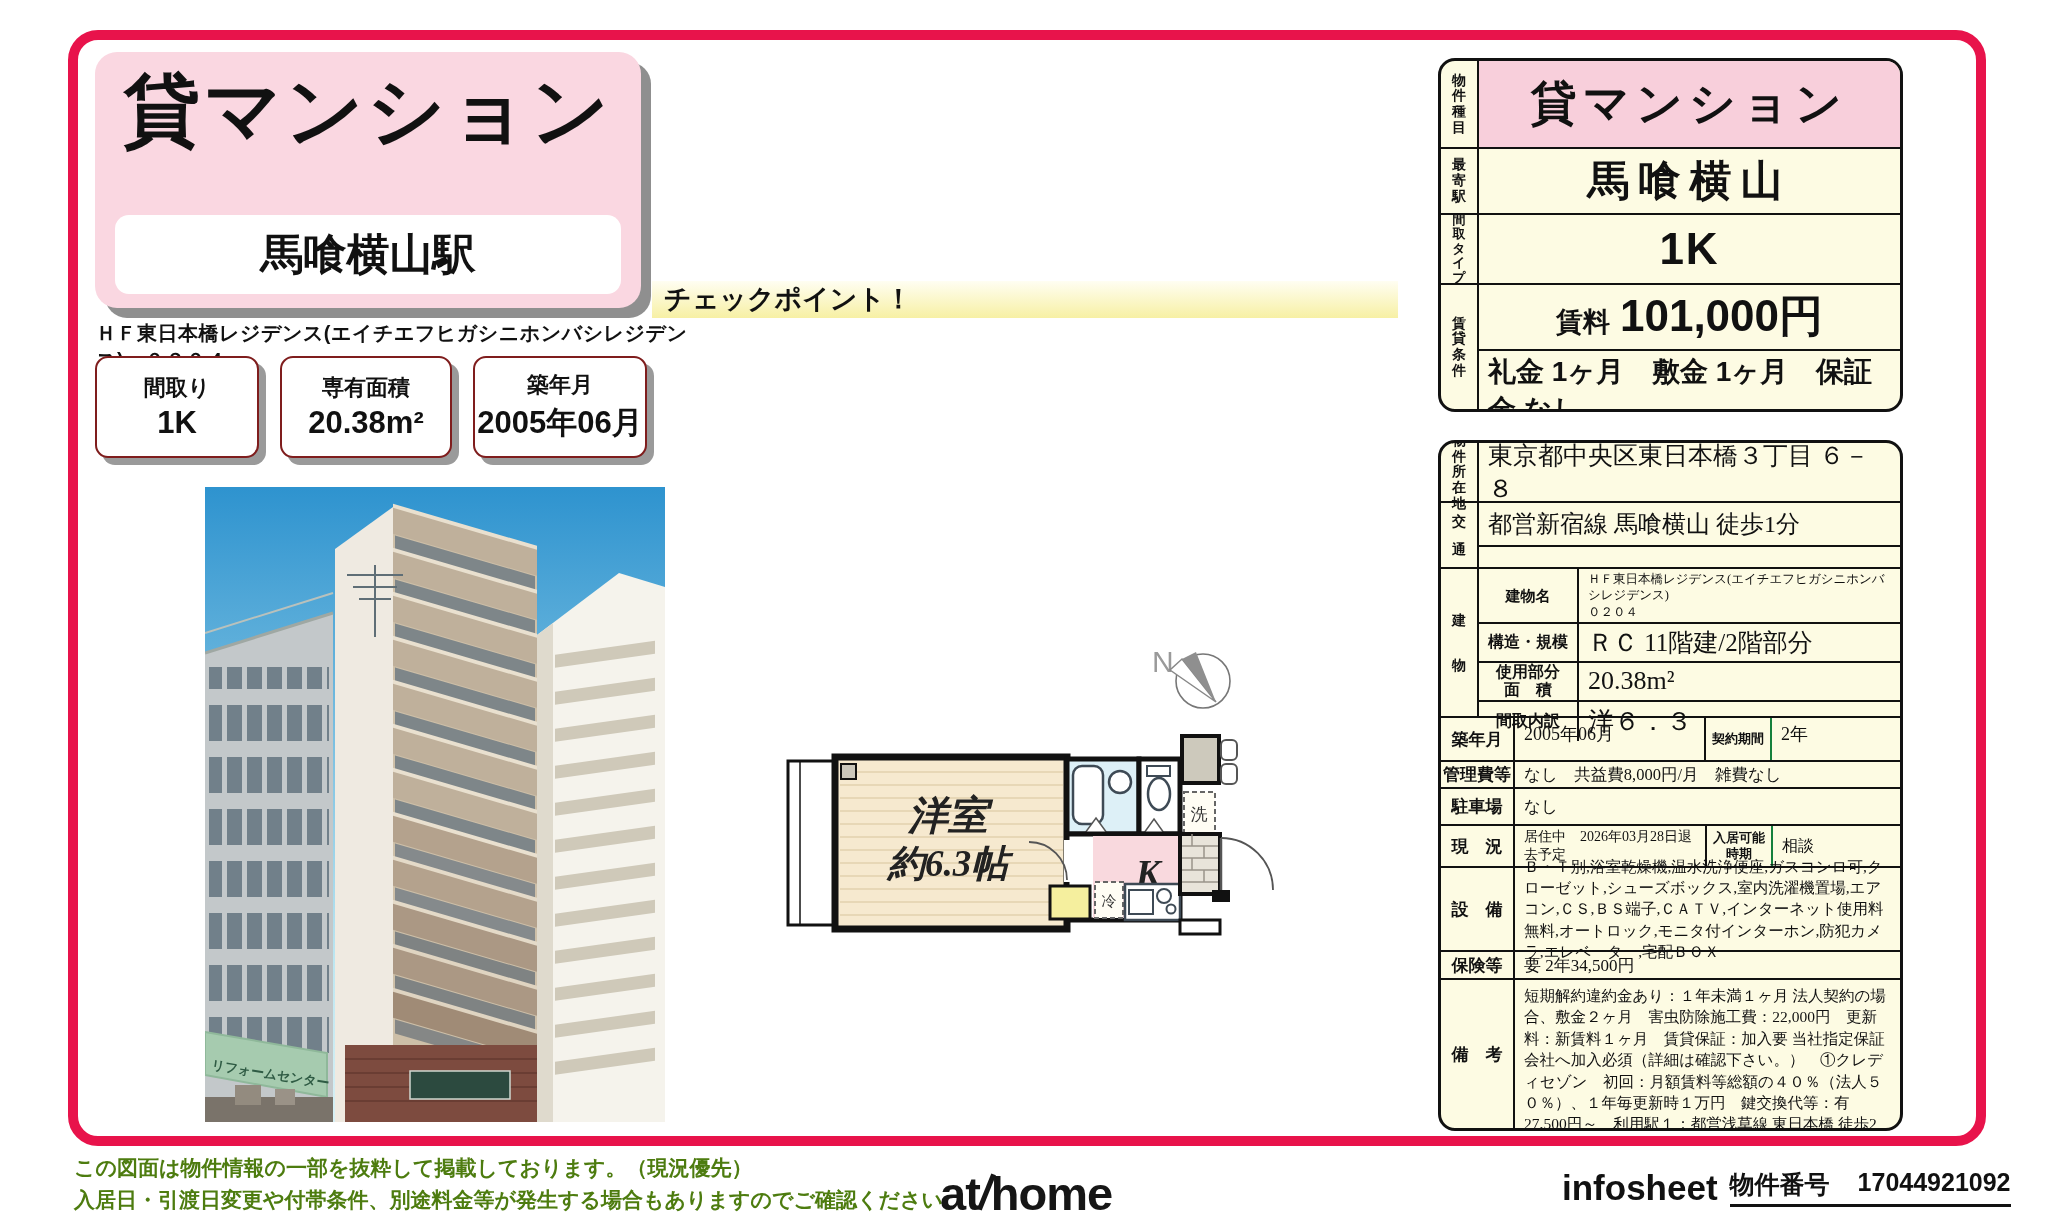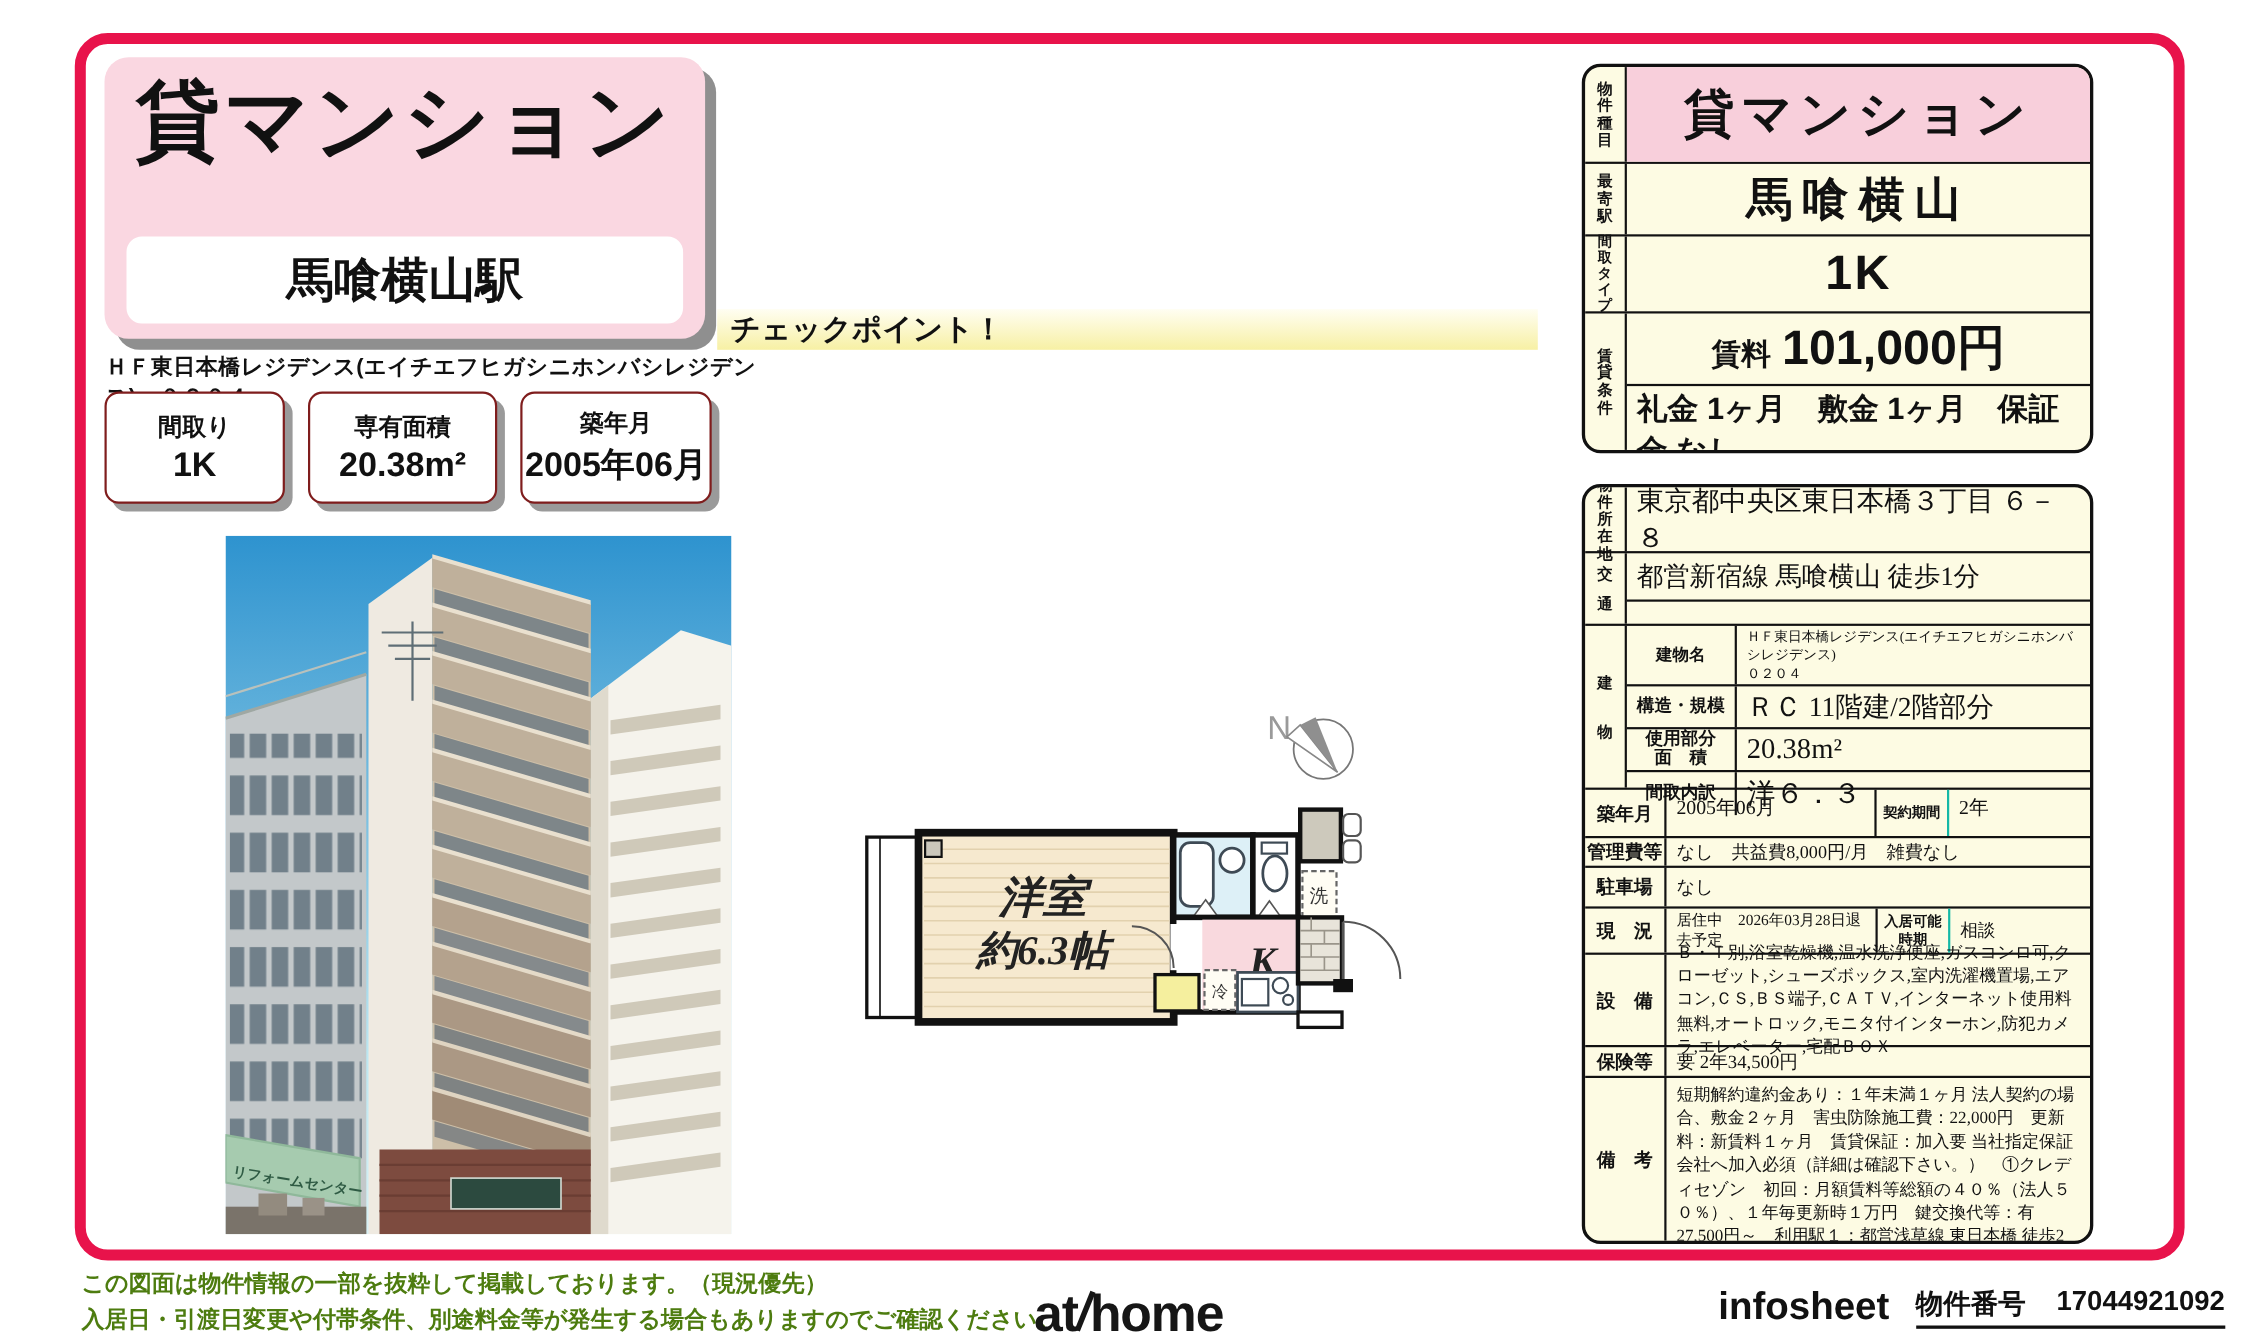--- a/index.html
+++ b/index.html
@@ -47,33 +47,33 @@
   #t1madori{font-size:44px;letter-spacing:2px;}
   .rentline{display:flex;align-items:baseline;justify-content:center;gap:10px;}
   .rentlabel{font-size:27px;font-weight:bold;}
   .rentvalue{font-size:44px;font-weight:bold;}
   .termsline{font-size:28px;font-weight:bold;}
 
   #table2{left:1438px;top:440px;}
   .subcol{flex:1;display:flex;flex-direction:column;}
   .subrow{display:flex;flex:1;border-top:2px solid #111;box-sizing:border-box;}
   .subrow.first{border-top:none;}
-  .minilab{width:68px;flex:0 0 68px;display:flex;align-items:center;justify-content:center;text-align:center;font-weight:bold;font-size:13px;line-height:1.2;color:#111;border-left:2px solid #111;border-right:2px solid #14b8a6;box-sizing:border-box;}
+  .minilab{width:68px;flex:0 0 68px;display:flex;align-items:center;justify-content:center;text-align:center;font-weight:bold;font-size:13px;line-height:1.2;color:#111;border-left:2px solid #111;border-right:2px solid #15803d;box-sizing:border-box;}
 
   
   #floorplan{left:780px;top:624px;}
   #photo{left:205px;top:487px;}
 
   
   #disc{left:74px;top:1152px;width:900px;font-size:21px;font-weight:bold;color:#4d7c0f;line-height:1.5;}
   #athome{left:940px;top:1166px;display:flex;align-items:center;color:#161616;}
   #athome .at{font-size:47px;font-weight:800;letter-spacing:-1px;}
   #athome .slash{width:5px;height:38px;background:#161616;transform:rotate(22deg);margin:0 2px 4px 4px;}
   #athome .home{font-size:47px;font-weight:800;letter-spacing:-1px;}
-  #infos{left:1562px;top:1168px;display:flex;align-items:flex-end;gap:24px;color:#111;}
+  #infos{left:1562px;top:1168px;display:flex;align-items:flex-start;gap:12px;color:#111;}
   #infos .isheet{font-size:35px;font-weight:bold;}
   #infos .pno{display:flex;gap:28px;border-bottom:3px solid #111;padding-bottom:3px;font-size:25px;font-weight:bold;}
 </style>
 </head>
 <body>
 
 <div id="page" class="gothic">
 
   <div id="redframe" class="abs"></div>
 

